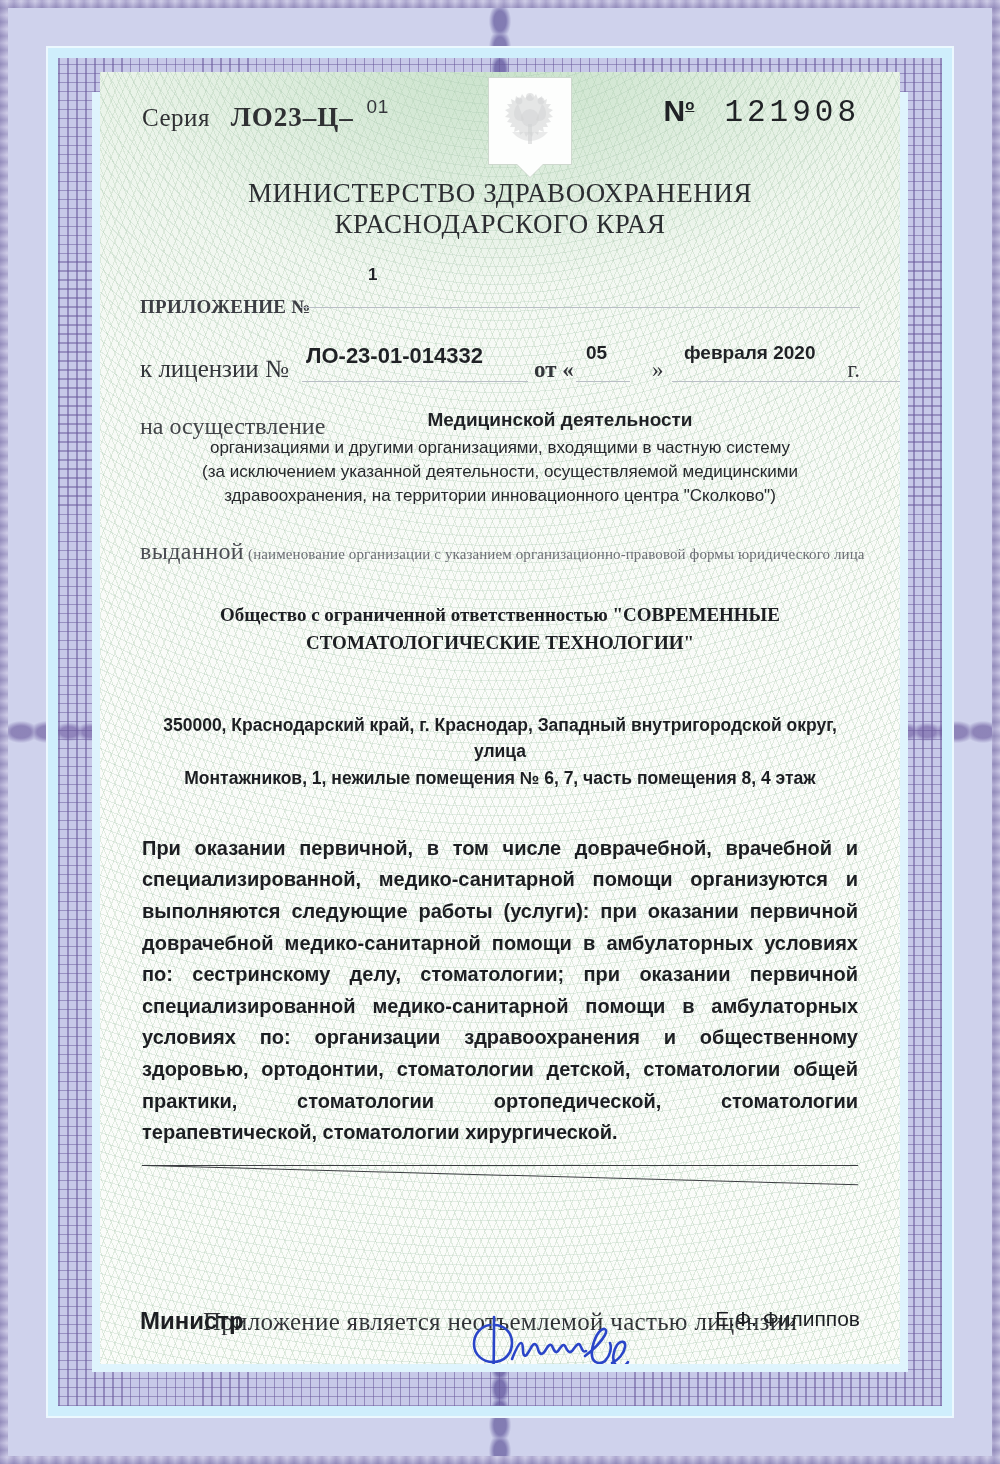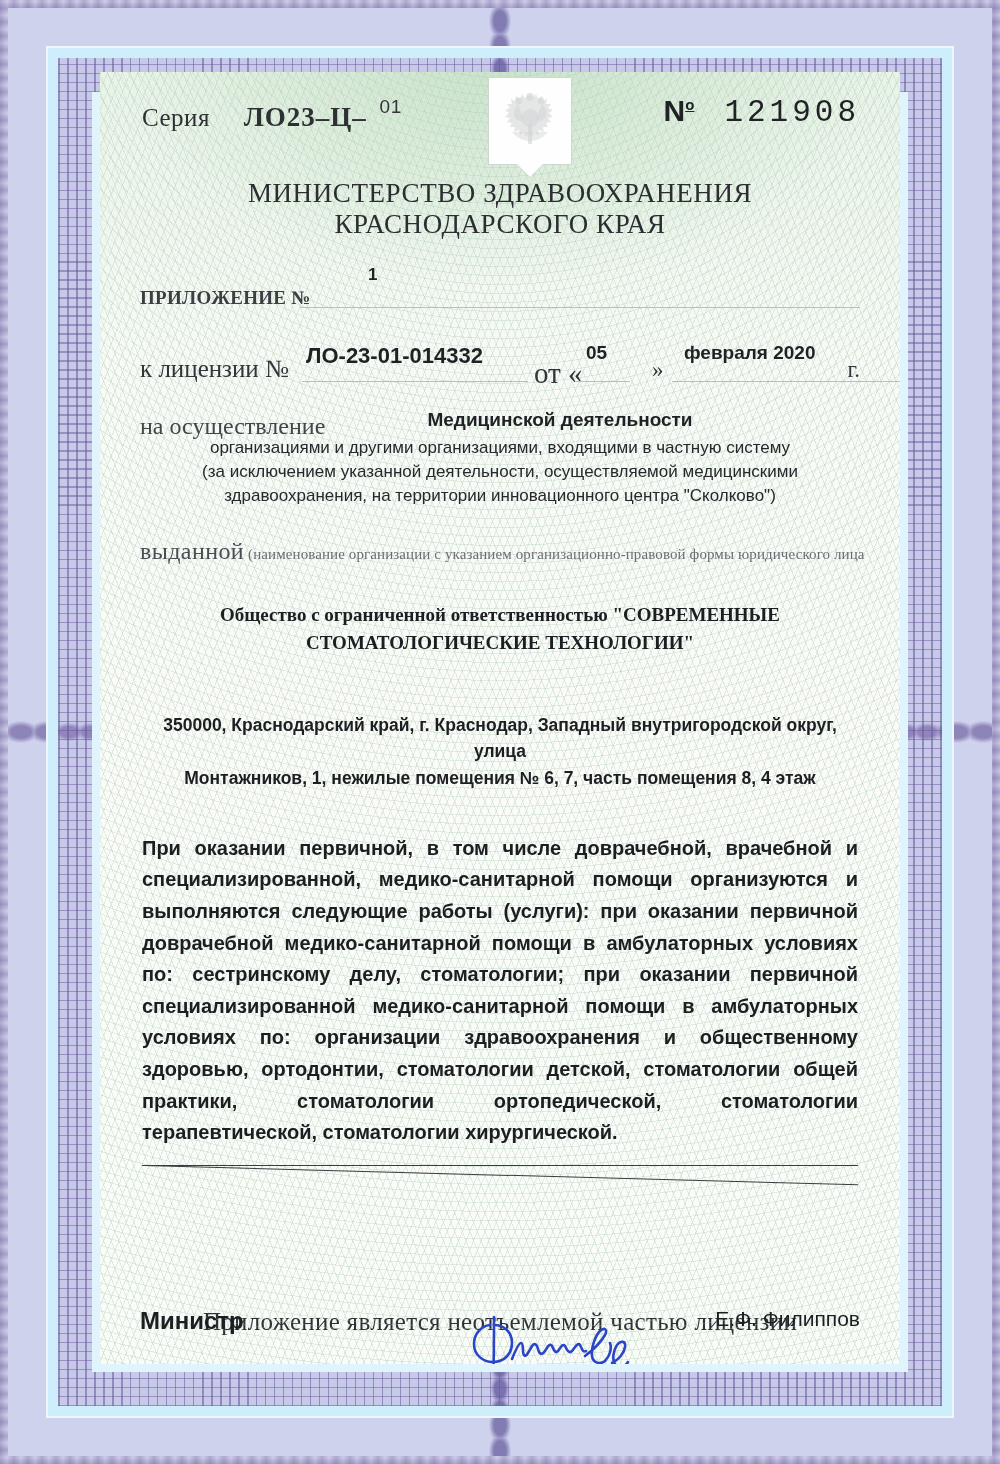--- a/index.html
+++ b/index.html
@@ -117,21 +117,21 @@
 
   
   .toprow{position:relative;height:110px;}
   .series{
     position:absolute;left:18px;top:30px;
     font-size:25px;color:#2f3033;letter-spacing:.5px;
   }
   .series .lbl{font-family:"Liberation Serif",serif;}
   .series .code{
     font-family:"Liberation Serif",serif;font-weight:bold;
-    font-size:27px;margin-left:27px;letter-spacing:1px;
+    font-size:27px;margin-left:14px;letter-spacing:1px;
   }
   .series .suffix{
     font-family:"Liberation Sans",sans-serif;
     font-size:19px;color:#33353a;
     position:relative;top:-13px;left:6px;
   }
 
   .emblem{
     position:absolute;left:364px;top:5px;width:82px;height:100px;
   }
@@ -168,21 +168,21 @@
   .ministry{
     text-align:center;color:#2b2d31;
     font-size:27px;line-height:1.16;letter-spacing:.6px;
     margin-top:-4px;
   }
   .ministry div{white-space:nowrap;}
 
   
   .appendix{position:relative;height:76px;margin-top:26px;}
   .appendix .apx-label{
-    position:absolute;left:16px;top:20px;
+    position:absolute;left:16px;top:29px;
     font-weight:bold;font-size:19px;color:#3c3e44;
     letter-spacing:.3px;
   }
   .appendix .apx-num{
     position:absolute;left:244px;top:-2px;
     font-family:"Liberation Sans",sans-serif;
     font-weight:bold;font-size:17px;color:#1f2125;
   }
   .appendix .apx-rule{
     position:absolute;left:176px;top:40px;width:560px;
@@ -194,21 +194,21 @@
     position:absolute;left:16px;top:12px;
     font-size:25px;color:#33353a;
   }
   .licrow .lic-val{
     position:absolute;left:182px;top:0px;
     font-family:"Liberation Sans",sans-serif;
     font-weight:bold;font-size:22px;color:#1f2125;
   }
   .licrow .ot{
     position:absolute;left:410px;top:14px;
-    font-size:29px;color:#33353a;
+    font-size:23px;color:#33353a;font-weight:bold;
   }
   .licrow .day{
     position:absolute;left:462px;top:-1px;
     font-family:"Liberation Sans",sans-serif;
     font-weight:bold;font-size:19px;color:#1f2125;
   }
   .licrow .quote2{
     position:absolute;left:528px;top:14px;
     font-size:23px;color:#33353a;
   }

